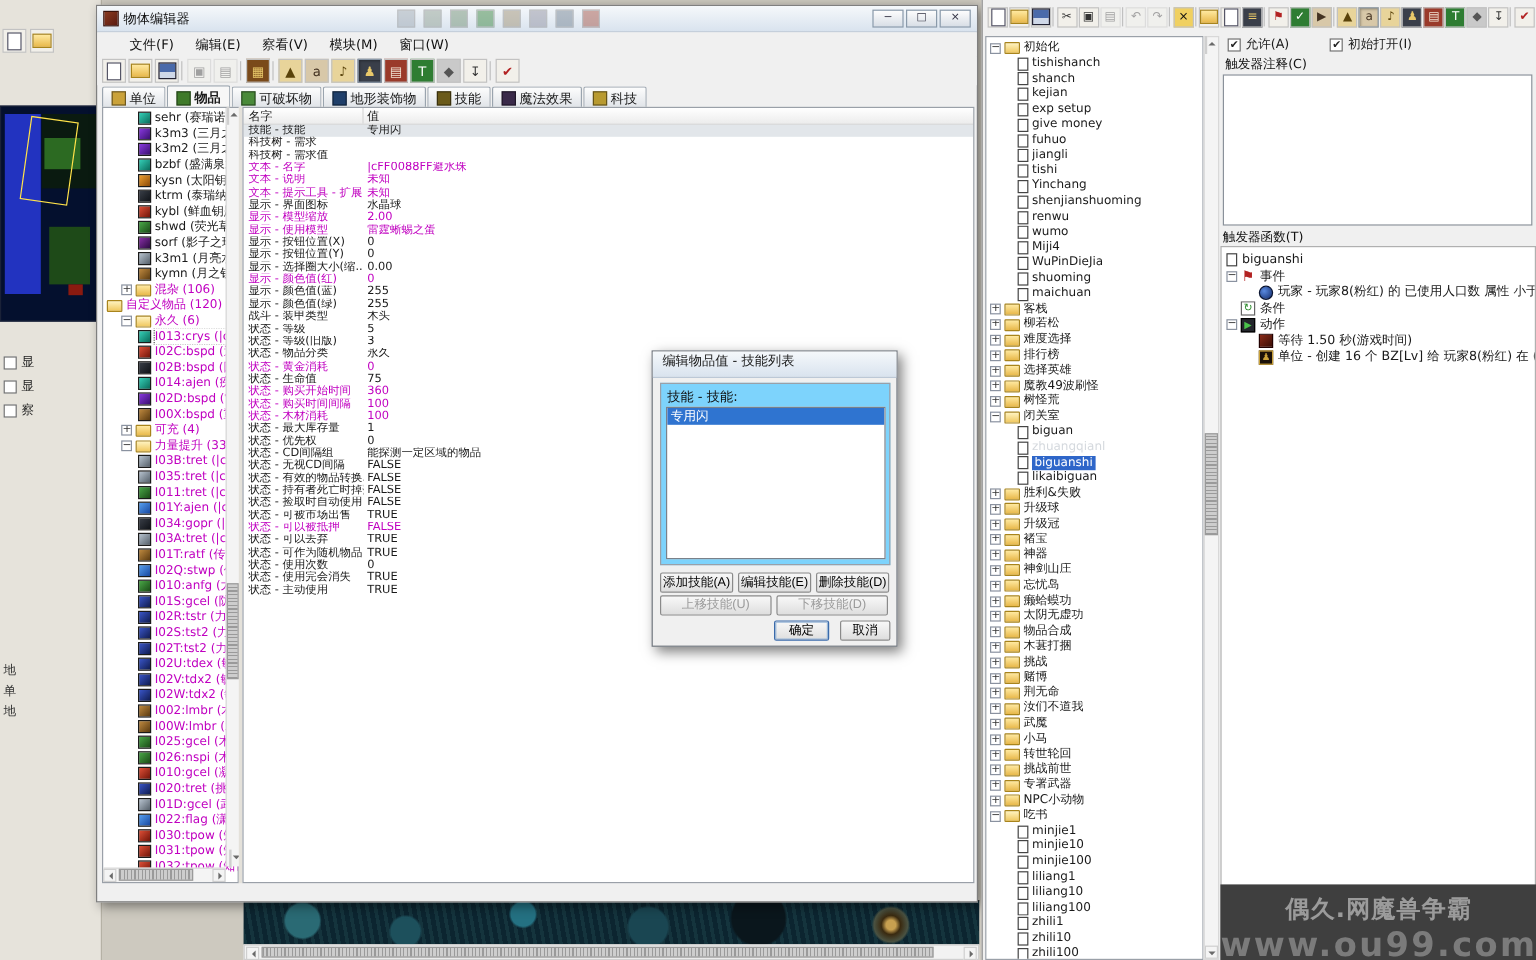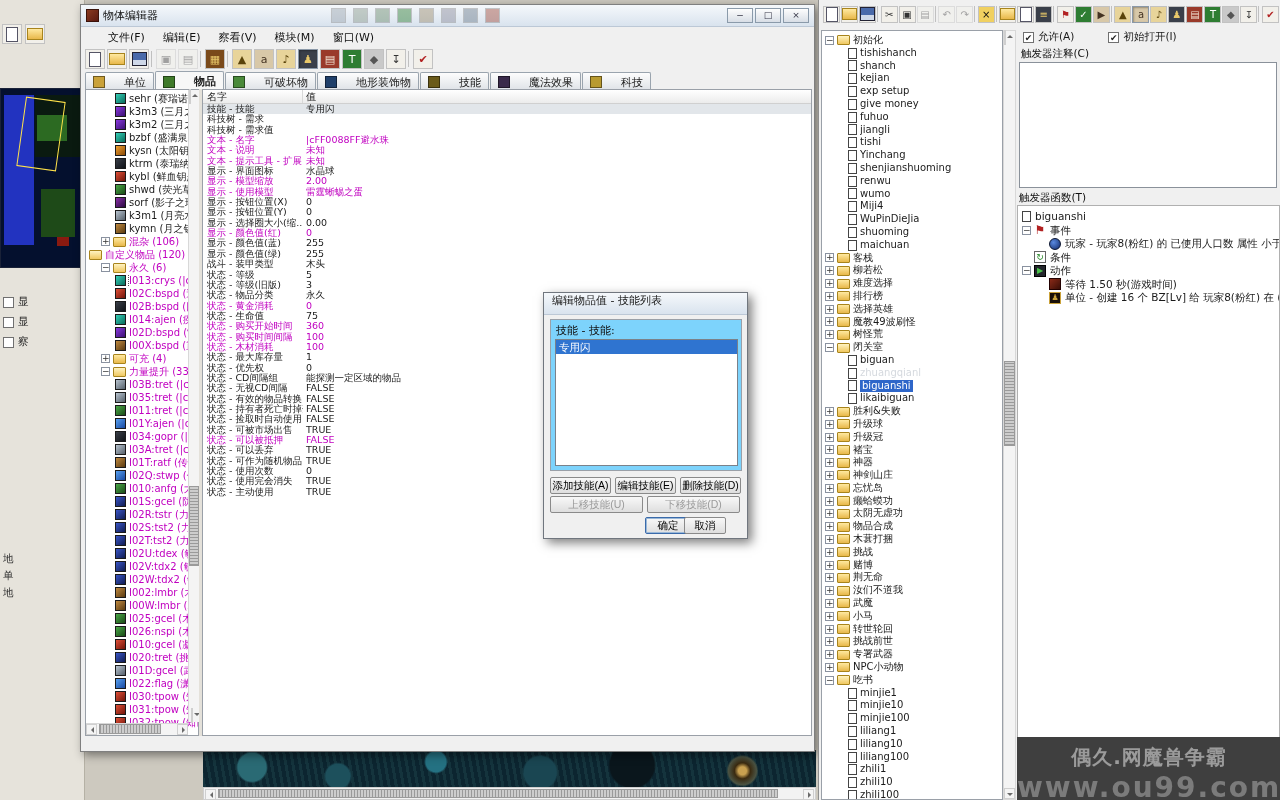--- a/index.html
+++ b/index.html
@@ -72,21 +72,21 @@
   #oetitle .wicon{width:13px;height:13px;background:linear-gradient(135deg,#8a3a20,#5a1a10);border:1px solid #3a120a;flex:none}
   #oetitle .ttext{font-size:11px;color:#111}
   #ghosts{position:absolute;left:250px;top:3px;display:flex;gap:7px;opacity:.45;filter:blur(.6px)}
   #ghosts span{width:15px;height:15px;border:1px solid #8a8a8a;display:block}
   #oebtns{margin-left:auto;display:flex;gap:2px}
   .wb{width:26px;height:15px;border:1px solid #8a9aaa;background:linear-gradient(#fdfdfd,#d8dee6);font-size:9px;line-height:13px;text-align:center;color:#334}
   #oemenu{left:0;top:22px;width:733px;height:20px;background:#f0f0f0;display:flex;align-items:flex-end;padding-left:18px}
   .mitem{padding:2px 9px;font-size:11px;color:#111}
   #oetools{left:0;top:42px;width:733px;height:24px;display:flex;align-items:center;gap:2px;padding:0 4px;background:#f0f0f0}
   #oetabs{left:2px;top:66px;width:729px;height:20px;display:flex;align-items:flex-end;gap:1px;padding-left:2px}
-  .tab{display:flex;align-items:center;gap:19px;padding:2px 7px;height:19px;border:1px solid #9aa4ae;border-bottom:none;background:linear-gradient(#fdfdfd,#dde1e6);font-size:11px;border-radius:2px 2px 0 0}
+  .tab{display:flex;align-items:center;gap:3px;padding:2px 7px;height:19px;border:1px solid #9aa4ae;border-bottom:none;background:linear-gradient(#fdfdfd,#dde1e6);font-size:11px;border-radius:2px 2px 0 0}
   .tab.active{background:#f7f7f7;height:20px;font-weight:bold}
   .tabico{width:12px;height:12px;border:1px solid rgba(0,0,0,.45);flex:none}
   .t1{background:#caa23a}.t2{background:#3f7a2a}.t3{background:#4a8a3a}.t4{background:#1f3f6a}.t5{background:#6a5a1a}.t6{background:#3a2a4a}.t7{background:#b89a30}
 
   .pane{background:#fff;border:1px solid #9aa0a8;overflow:hidden}
   #oetree{left:4px;top:84px;width:114px;height:647px;padding-top:2px}
   #oesplit{left:118px;top:84px;width:3px;height:647px;background:#e4e1da}
   #oeprops{left:121px;top:84px;width:610px;height:647px}
 
   
@@ -939,21 +939,21 @@
   <button class="dbtn">添加技能(A)</button>
       <button class="dbtn">编辑技能(E)</button>
       <button class="dbtn">删除技能(D)</button>
     </div>
   <div id="dbr2">
 
   <button class="dbtn off">上移技能(U)</button>
       <button class="dbtn off">下移技能(D)</button>
     </div>
   <button class="dbtn def" style="left:101px;top:224px;width:46px">确定</button>
-  <button class="dbtn" style="left:140px;top:224px;width:42px">取消</button>
+  <button class="dbtn" style="left:156px;top:224px;width:42px">取消</button>
 </div>
 
 <div id="trig" class="abs">
   <div id="trigtools" class="abs">
 
   <span class=" ti icp-page"></span>
       <span class=" ti icp-folder"></span>
       <span class=" ti icp-disk"></span>
       <span class=" sep"></span>
       <span class=" ti">✂</span>

